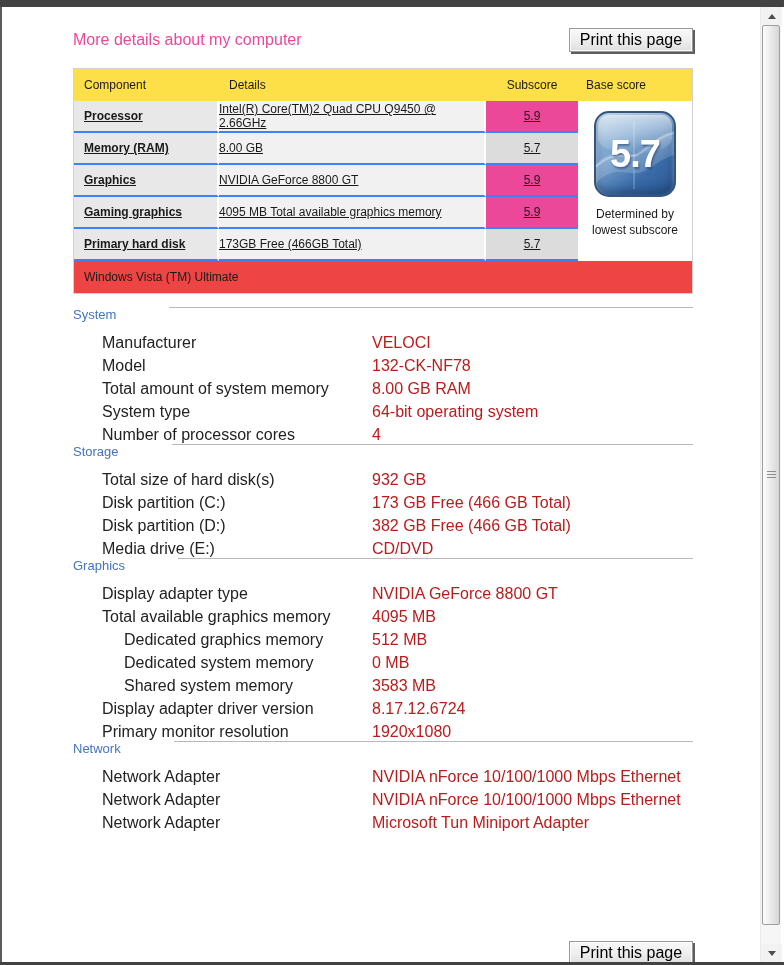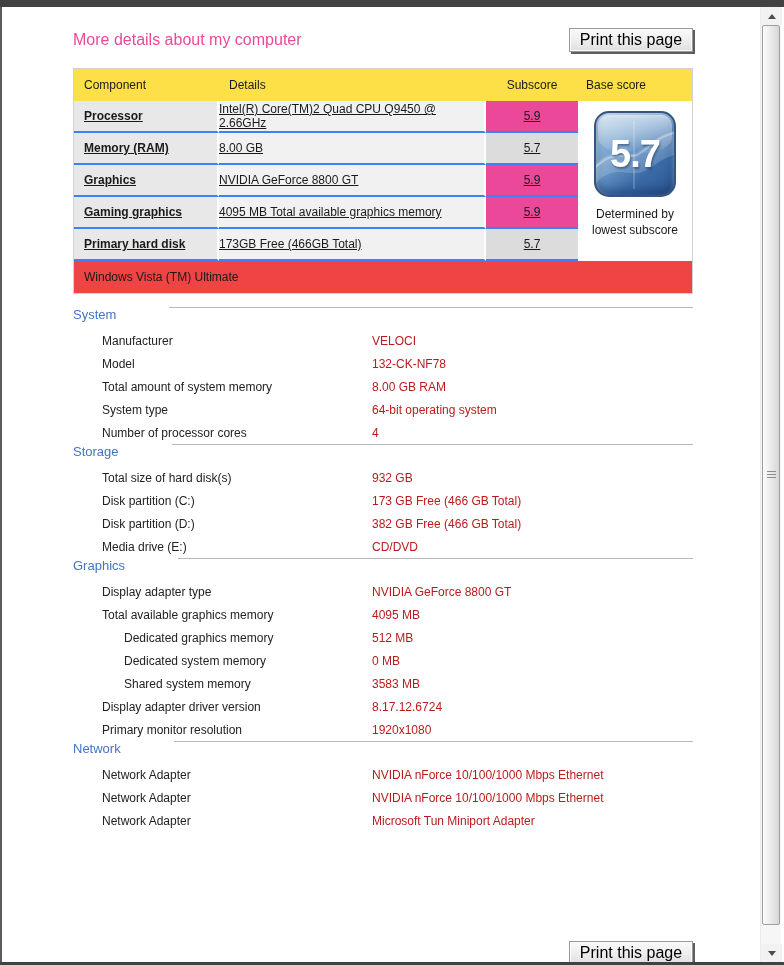--- a/index.html
+++ b/index.html
@@ -65,21 +65,21 @@
     text-shadow:1px 2px 2px rgba(10,40,80,.45);
   }
   .badge-caption { margin-top:9px; font-size:12px; line-height:16px; text-align:center; color:#1a1a1a; }
 
   
   .section { }
   .section.first { margin-top:13px; }
   .section-title-row { height:22px; display:flex; align-items:flex-start;gap:44px; }
   .section-title { color:#4374bf; font-size:13px; white-space:nowrap; }
   .rule { flex:1; height:1px; background:#b9b9b9; margin-left:9px; }
-  .kv { height:23px; display:flex; align-items:center; font-size:12px; }
+  .kv { height:23px; display:flex; align-items:flex-end; font-size:16px; }
   .kv .k { width:299px; padding-left:29px; color:#222; }
   .kv.indent .k { padding-left:51px; }
   .kv .v { color:#b91c1c; }
 
   
   .footer-row { position:absolute; top:934px; left:71px; width:620px; text-align:right; }
 
   
   .scrollbar { position:absolute; right:3px; top:7px; bottom:3px; width:21px; background:#f6f6f6; border-left:1px solid #ebebeb; z-index:6; }
   .sb-btn { position:absolute; left:0; width:21px; height:18px; background:#f2f2f2; display:flex; align-items:center; justify-content:center; cursor:pointer; }

